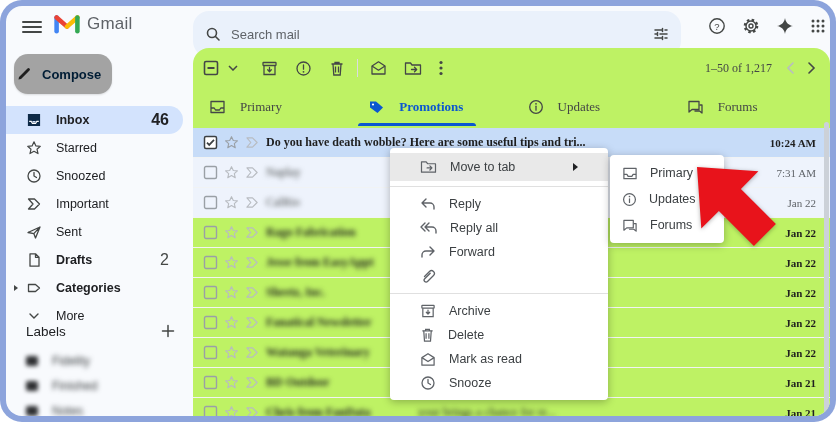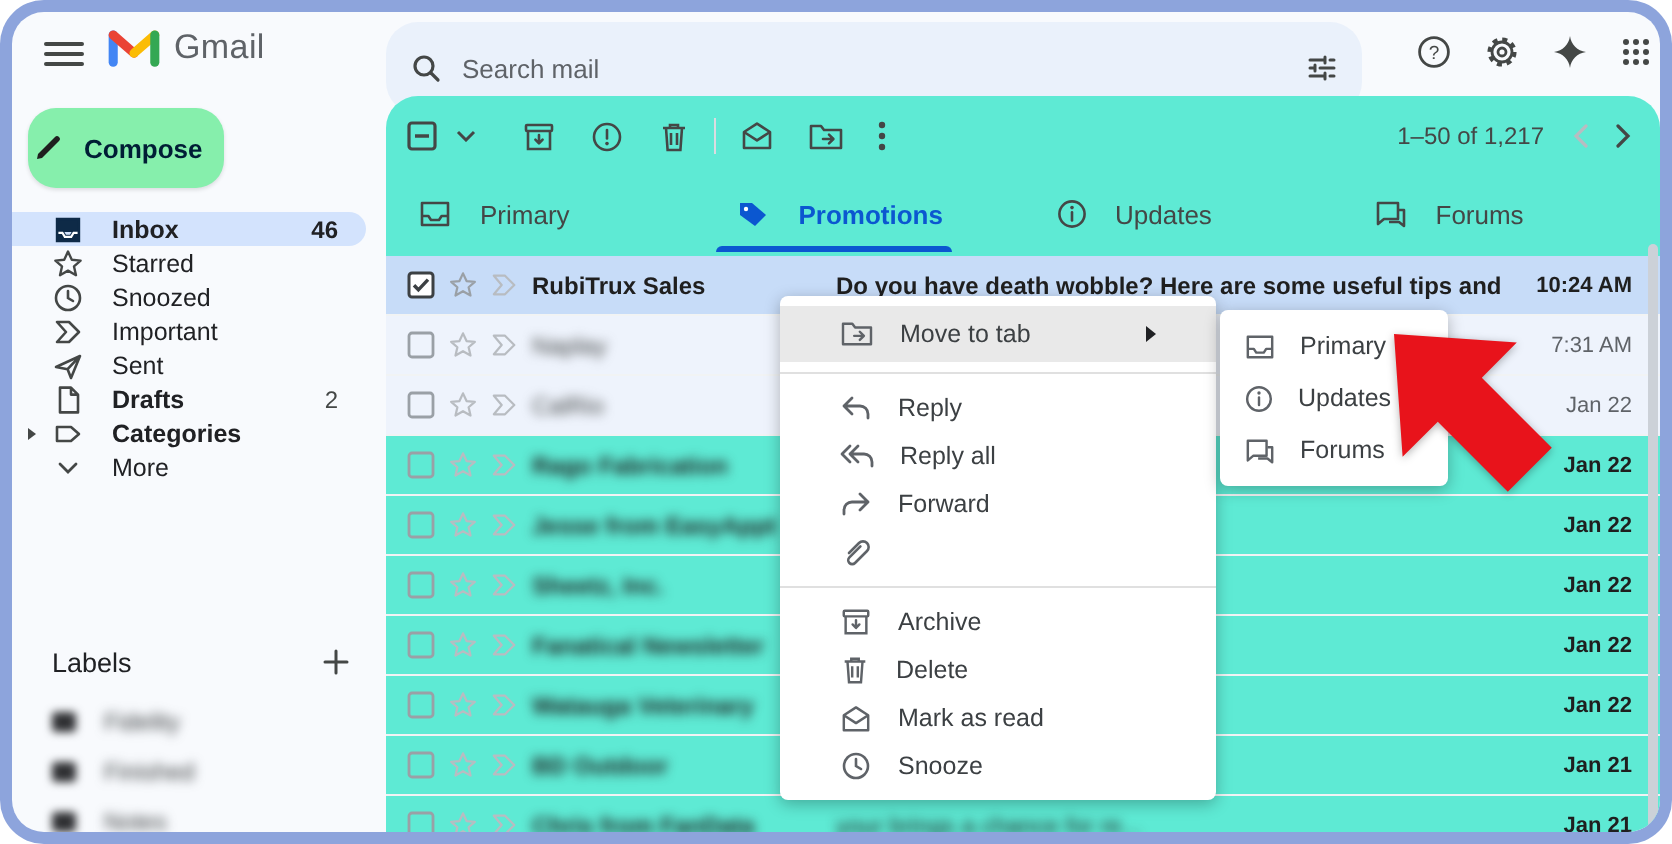--- a/index.html
+++ b/index.html
@@ -15,39 +15,39 @@
   .hamburger span { display:block; height:2px; background:#444746; border-radius:1px; }
   .logo { position:absolute; left:48px; top:8px; display:flex; align-items:center; gap:7px; }
   .logo-word { font-size:17px; color:#5f6368; letter-spacing:.2px; }
   .searchbar { position:absolute; left:187px; top:5px; width:488px; height:46px; background:#eaf1fb; border-radius:16px; display:flex; align-items:center; padding:0 12px; gap:10px; }
   .search-ph { font-size:13px; color:#5f6368; flex:1; }
   .topbar-right { position:absolute; right:4px; top:11px; display:flex; align-items:center; gap:16px; }
   .icon-btn { border:none; background:none; padding:0; cursor:pointer; display:flex; align-items:center; }
 
   
   .sidebar { position:absolute; left:0; top:42px; width:187px; bottom:0; }
-  .compose { position:absolute; left:8px; top:6px; width:98px; height:40px; background:#86efac; border-radius:14px; border:none; display:flex; align-items:center; gap:10px; padding:0 2px; cursor:pointer; box-shadow:0 1px 2px rgba(0,0,0,.12); }
+  .compose { position:absolute; left:8px; top:6px; width:98px; height:40px; background:#a3a3a3; border-radius:14px; border:none; display:flex; align-items:center; gap:10px; padding:0 2px; cursor:pointer; box-shadow:0 1px 2px rgba(0,0,0,.12); }
   .compose span { font-size:13px; color:#001d35; font-weight:bold; }
   .nav { position:absolute; left:0; top:58px; width:100%; }
-  .nav-item { height:17px; display:flex; align-items:center; gap:14px; padding-left:20px; padding-right:14px; border-radius:0 16px 16px 0; margin-right:10px; font-size:12.5px; color:#202124; cursor:pointer; position:relative; }
+  .nav-item { height:28px; display:flex; align-items:center; gap:14px; padding-left:20px; padding-right:14px; border-radius:0 16px 16px 0; margin-right:10px; font-size:12.5px; color:#202124; cursor:pointer; position:relative; }
   .nav-item.active { background:#d3e3fd; font-weight:bold; }
   .nav-item.bold { font-weight:bold; }
-  .nav-item .count { margin-left:auto; font-size:12px; color:#444746; }
+  .nav-item .count { margin-left:auto; font-size:16px; color:#444746; }
   .nav-item.active .count { font-weight:bold; color:#202124; }
   .nav-item .expander { position:absolute; left:8px; width:0; height:0; border-left:4px solid #444746; border-top:3.5px solid transparent; border-bottom:3.5px solid transparent; }
   .labels-head { position:absolute; left:0; top:268px; width:100%; display:flex; align-items:center; padding:0 18px 0 20px; height:30px; }
   .labels-head .t { font-size:13.5px; color:#202124; }
   .labels-head .plus { margin-left:auto; cursor:pointer; }
   .label-item { height:25px; display:flex; align-items:center; gap:14px; padding-left:20px; font-size:12px; color:#3c4043; cursor:pointer; }
   .label-sq { width:12px; height:10px; background:#2f3033; border-radius:2px; }
   .blur { filter:blur(2.6px); }
   .blur-soft { filter:blur(2.2px); }
 
   
-  .main { position:absolute; left:187px; top:42px; right:0; bottom:0; background:#5eead4; border-radius:16px 16px 0 0; }
+  .main { position:absolute; left:187px; top:42px; right:0; bottom:0; background:#bef264; border-radius:16px 16px 0 0;font-family:Liberation Serif, serif; }
 
   .list-toolbar { position:absolute; left:0; top:0; width:100%; height:40px; display:flex; align-items:center; padding:0 14px 0 10px; }
   .tb-group { display:flex; align-items:center; gap:17px; }
   .tb-sep { width:1px; height:18px; background:#dadce0; margin:0 12px; }
   .pagination { margin-left:auto; display:flex; align-items:center; gap:14px; }
   .pag-text { font-size:12px; color:#444746; }
 
   .tabs { position:absolute; left:0; top:40px; width:100%; height:38px; display:flex; }
   .tab { flex:1; display:flex; align-items:center; gap:14px; padding-left:16px; font-size:13px; color:#444746; cursor:pointer; position:relative; }
   .tab.active { color:#0b57d0; font-weight:bold; }
@@ -365,21 +365,20 @@
                 <path d="M8 1.8 L9.9 5.9 14.3 6.3 11 9.2 12 13.6 8 11.3 4 13.6 5 9.2 1.7 6.3 6.1 5.9 Z" fill="none" stroke="#9aa0a6" stroke-width="1.2" stroke-linejoin="round"></path>
               </svg>
             </span>
         <span class="gap"></span>
         <span class="cell-icon">
               <svg width="15" height="13" viewBox="0 0 16 14">
                 <path d="M2 2 h6 l5 5 -5 5 H2 l4.2 -5 Z" fill="none" stroke="#b8bcc1" stroke-width="1.2" stroke-linejoin="round"></path>
               </svg>
             </span>
         <span class="gap"></span>
-        <span class="sender">RubiTrux Sales</span>
         <span class="snippet" style="font-weight:bold">Do you have death wobble? Here are some useful tips and tri...</span>
         <span class="date">10:24 AM</span>
       </div>
 
       <div class="row read">
         <span class="cell-icon">
               <svg width="15" height="15" viewBox="0 0 15 15">
                 <rect x="1.5" y="1.5" width="12" height="12" rx="1.5" fill="none" stroke="#9aa0a6" stroke-width="1.4"></rect>
               </svg>
             </span>

